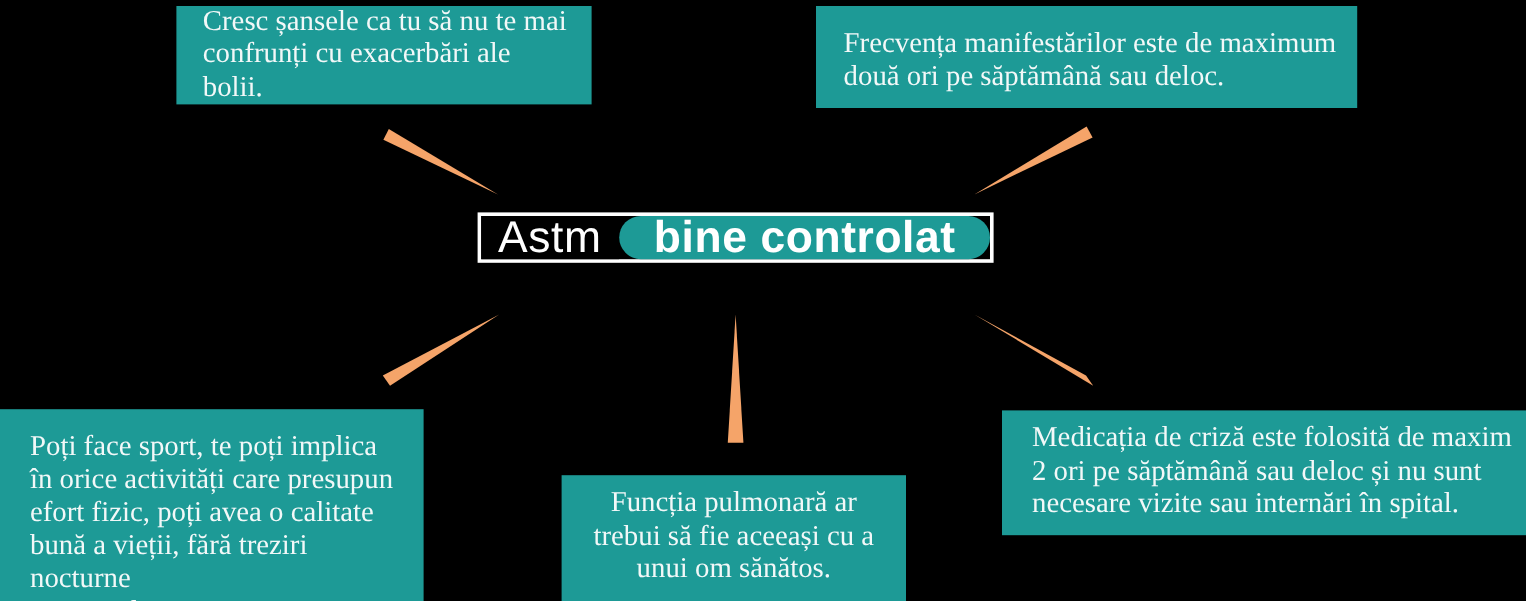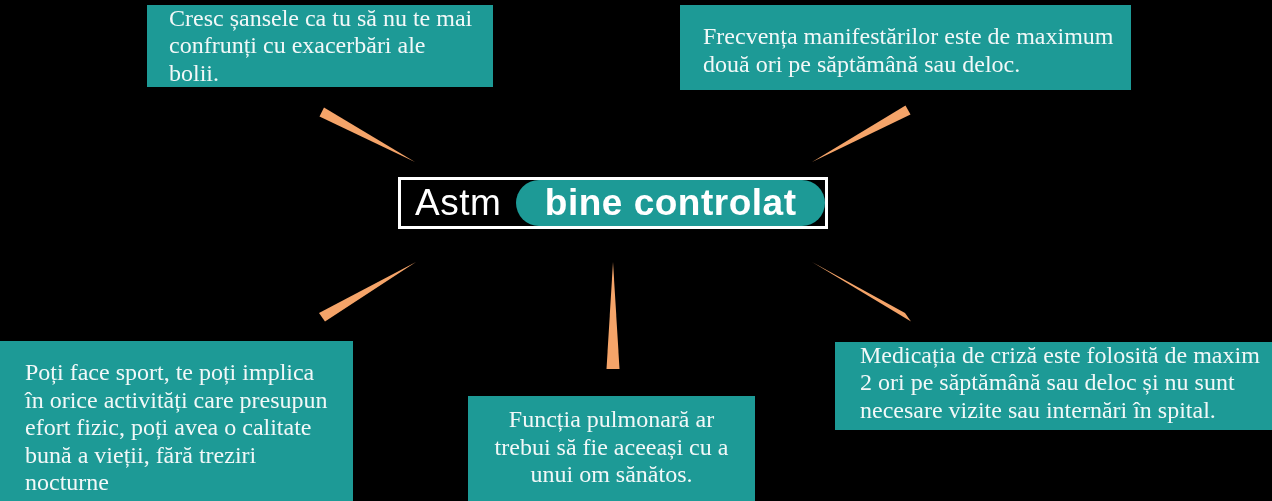--- a/index.html
+++ b/index.html
@@ -36,26 +36,26 @@
     white-space: pre-line;
     display: flex;
     align-items: center;
     font-family: Liberation Serif, serif;
   }
 
   .box-top-left    { left: 147px; top: 5px;   width: 346px; height: 82px;  padding: 6px 12px 6px 22px; }
   .box-top-right   { left: 680px; top: 5px;   width: 451px; height: 85px;  padding: 6px 12px 0 23px; }
   .box-bottom-left { left: 0px;   top: 341px; width: 353px; height: 160px; padding: 18px 12px 6px 25px; align-items: flex-start; }
   .box-bottom-center { left: 468px; top: 396px; width: 287px; height: 105px; padding: 10px 10px 6px 10px; align-items: flex-start; justify-content: center; text-align: center; }
-  .box-bottom-right  { left: 835px; top: 342px; width: 437px; height: 88px; padding: 10px 12px 6px 25px; align-items: flex-end; }
+  .box-bottom-right  { left: 835px; top: 342px; width: 437px; height: 104px; padding: 10px 12px 6px 25px; align-items: flex-start; }
 
   .title-box {
     position: absolute;
     left: 398px; top: 177px;
-    width: 430px; height: 52px;
+    width: 430px; height: 42px;
     border: 3px solid #ffffff;
     display: flex;
     align-items: stretch;
     font-size: 37px;
     color: #ffffff;
   }
   .title-prefix {
     background: var(--background);
     display: flex;
     align-items: center;

